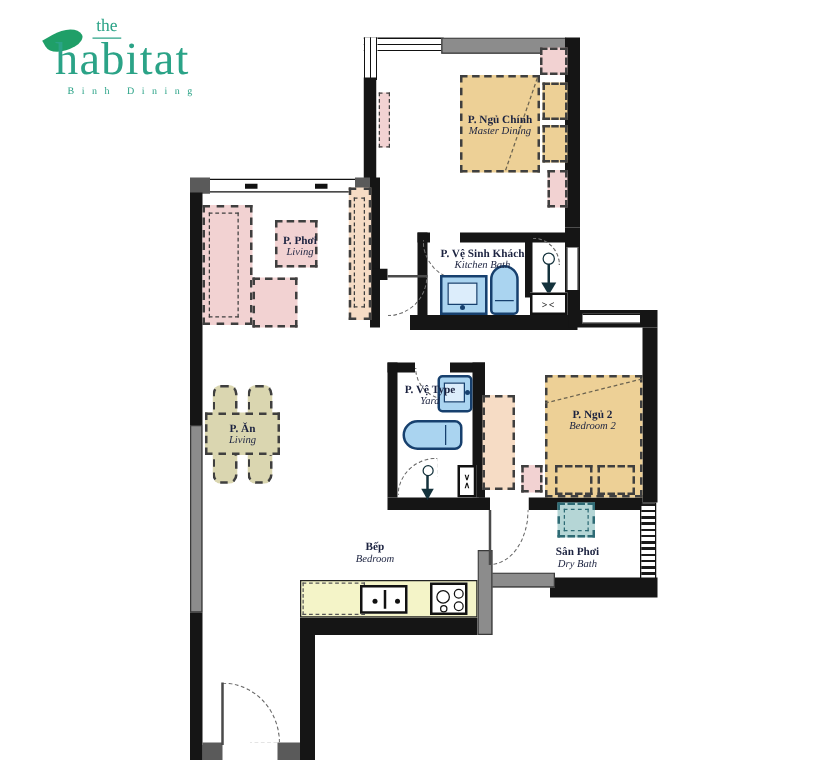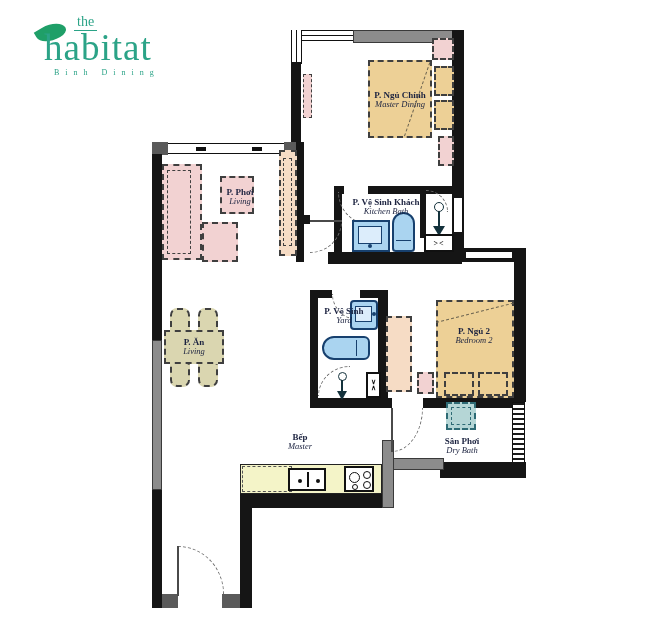--- a/index.html
+++ b/index.html
@@ -217,33 +217,33 @@
   </div>
   <div class="lbl" style="left:240px;top:197px">
     <span class="vi">P. Phơi</span>
     <span class="en">Living</span>
   </div>
   <div class="lbl" style="left:386px;top:207px">
     <span class="vi">P. Vệ Sinh Khách</span>
     <span class="en">Kitchen Bath</span>
   </div>
   <div class="lbl" style="left:344px;top:316px">
-    <span class="vi">P. Vệ Sinh</span>
+    <span class="vi">P. Vệ Type</span>
     <span class="en">Yard</span>
   </div>
   <div class="lbl" style="left:474px;top:336px">
     <span class="vi">P. Ngủ 2</span>
     <span class="en">Bedroom 2</span>
   </div>
   <div class="lbl" style="left:194px;top:347px">
     <span class="vi">P. Ăn</span>
     <span class="en">Living</span>
   </div>
   <div class="lbl" style="left:300px;top:442px">
     <span class="vi">Bếp</span>
-    <span class="en">Master</span>
+    <span class="en">Bedroom</span>
   </div>
   <div class="lbl" style="left:462px;top:446px">
     <span class="vi">Sân Phơi</span>
     <span class="en">Dry Bath</span>
   </div>
 
 </div>
 
 </body></html>

